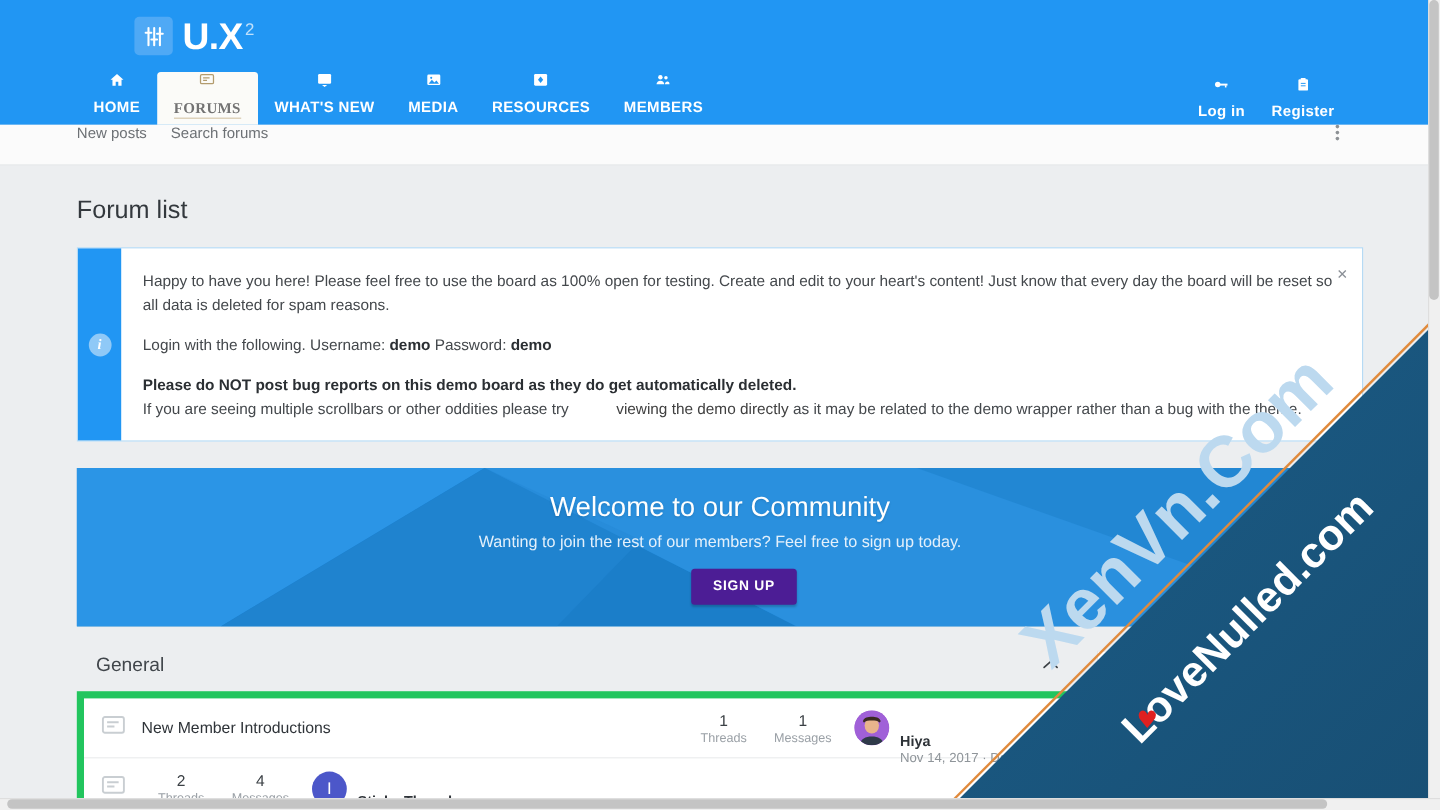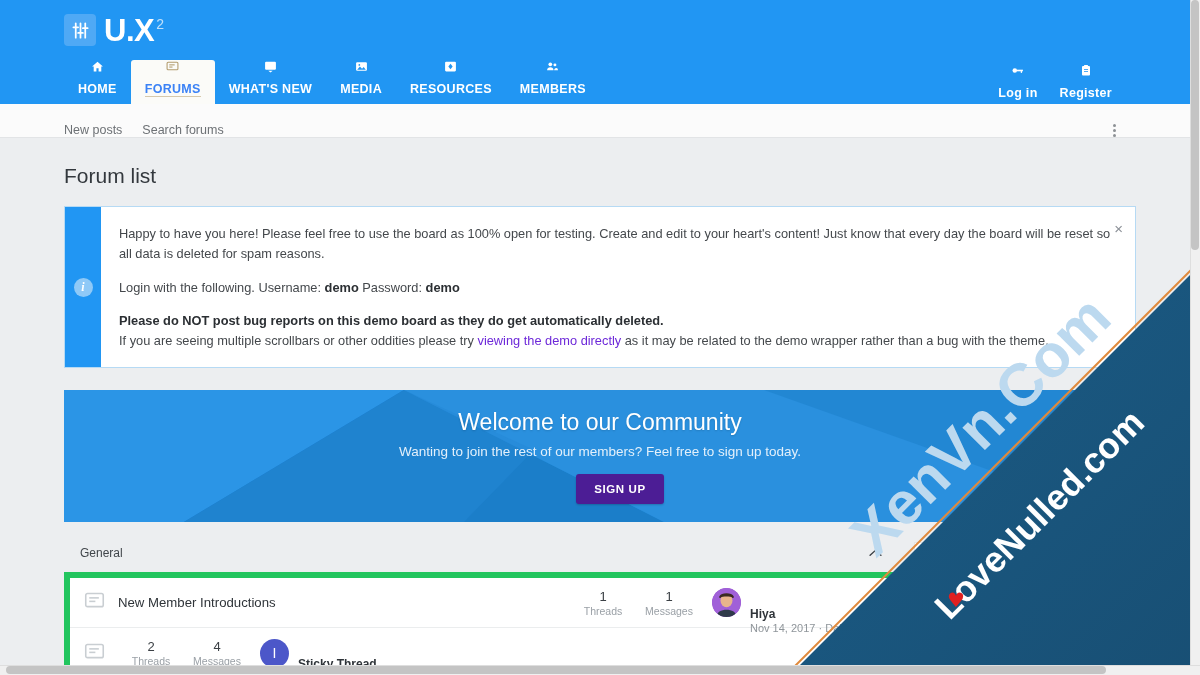--- a/index.html
+++ b/index.html
@@ -16,20 +16,21 @@
     background: #2196f3;
     height: 104px;
     position: relative;
   }
   .header-top {
     height: 60px;
     display: flex;
     align-items: center;
     padding: 0 20px 0 64px;
     position: relative;
+    margin-left: 48px;
   }
   .logo-wrap { display: flex; align-items: center; }
   .logo-badge {
     width: 32px; height: 32px;
     background: #4fa9f5;
     border-radius: 4px;
     display:flex; align-items:center; justify-content:center;
     margin-right: 8px;
   }
   .logo-text {
@@ -87,22 +88,23 @@
     color: #fff;
     font-size: 12.5px;
     font-weight: bold;
     letter-spacing: .3px;
     cursor: pointer;
     white-space: nowrap;
     flex-direction: column;
   }
   .nav-item.active {
     background: #fbfbf8;
-    color: #3b82f6;
+    color: #737373;
     border-radius: 3px 3px 0 0;
+    font-family: Liberation Serif, serif;
   }
   .nav-item.active .nav-label { border-bottom: 1px solid #d6c9ac; }
   .caret {
     font-size: 8px;
     opacity: .7;
     margin-left: 2px;
     transform: translateY(1px);
   }
   .nav-right {
     position: absolute;
@@ -113,21 +115,21 @@
     gap: 6px;
   }
   .nav-right .nav-item { font-weight: bold; font-size: 12.5px; padding: 0 8px; }
 
   
   .subbar {
     height: 34px;
     background: #fbfbfb;
     border-bottom: 1px solid #e2e4e6;
     display: flex;
-    align-items: flex-end;
+    align-items: flex-start;
     padding-left: 64px;
     position: relative;
   }
   .subbar a {
     color: #6d7175;
     font-size: 12.5px;
     margin-right: 20px;
     text-decoration: none;
     cursor: pointer;
   }
@@ -177,21 +179,21 @@
   .notice-body {
     padding: 17px 16px 16px 18px;
     font-size: 12.8px;
     color: #44484c;
     line-height: 1.55;
     flex: 1;
   }
   .notice-body p { margin-bottom: 14px; }
   .notice-body p:last-child { margin-bottom: 0; }
   .notice-body b { font-weight: bold; color: #2b2f33; }
-  .notice-body a { color: #6d28d9; text-decoration: none; }
+  .notice-body a { color: #404040; text-decoration: none; margin-left: 36px; }
   .notice-close {
     position: absolute;
     right: 12px; top: 14px;
     color: #8b9097;
     font-size: 15px;
     cursor: pointer;
     line-height: 1;
   }
 
   
@@ -242,21 +244,21 @@
   .cols { display: flex; gap: 16px; }
   .col-main { flex: 1; min-width: 0; }
   .col-side { width: 222px; flex: 0 0 222px; }
 
   .cat-head {
     display: flex;
     align-items: center;
     justify-content: space-between;
     padding: 4px 16px 12px 16px;
   }
-  .cat-head span.cat-title { font-size: 12px; color: #41464b; }
+  .cat-head span.cat-title { font-size: 16px; color: #41464b; }
   .chev-up { color:#41464b; font-size: 11px; cursor: pointer; }
 
   .forum-card {
     background: #fff;
     border: 6px solid #22c55e;
   }
   .forum-row {
     display: flex;
     align-items: center;
     height: 50px;

